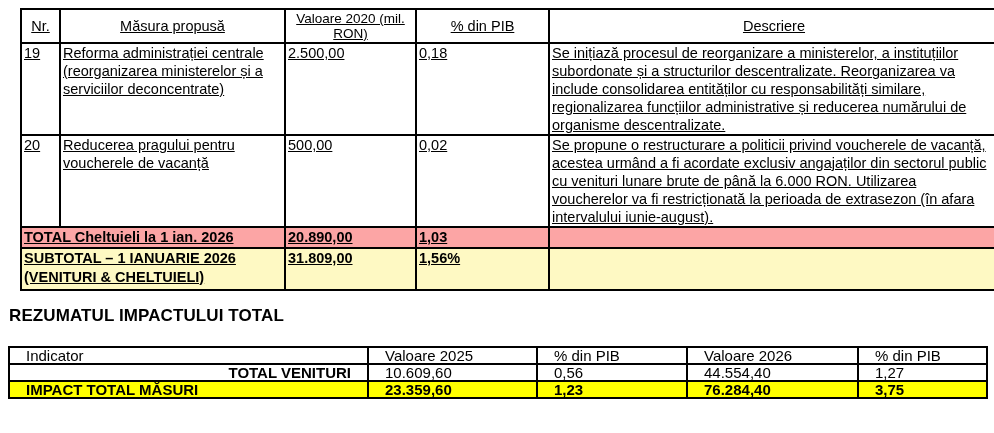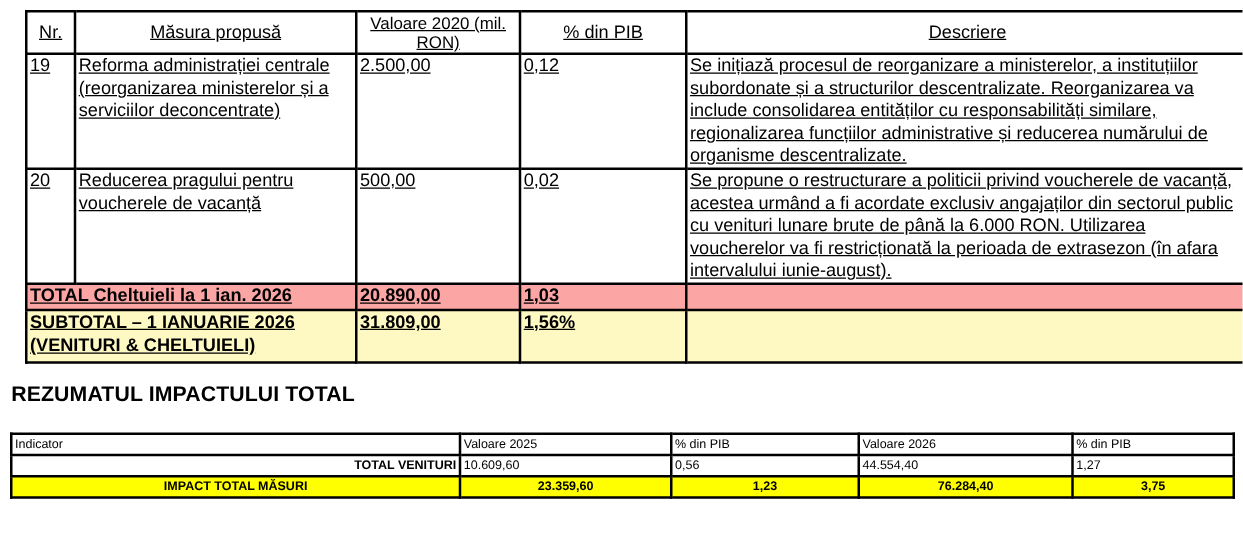--- a/index.html
+++ b/index.html
@@ -9,23 +9,23 @@
   td { border: 2px solid #000; vertical-align: top; padding: 0 2px; font-size: 14.5px; line-height: 18px; }
   #t1 { left: 20px; top: 8px; width: 978px; text-decoration: underline; }
   #t1 .hdr td { text-align: center; vertical-align: middle; height: 32px; }
   #t1 .hdr td.small { font-size: 13.5px; line-height: 15px; }
   #t1 .r19 td { height: 87px; }
   #t1 .r20 td { height: 87px; }
   #t1 .tot td { height: 19px; background: #fca5a5; font-weight: bold; line-height: 18px; }
   #t1 .sub td { height: 40px; background: #fef9c3; font-weight: bold; line-height: 19px; }
   .title { position: absolute; left: 9px; top: 306px; font-size: 17px; font-weight: bold; letter-spacing: 0.1px; }
   #t2 { left: 8px; top: 346px; width: 978px; }
-  #t2 td { height: 15px; line-height: 15px; font-size: 10px; padding: 0 2px; }
+  #t2 td { height: 15px; line-height: 15px; font-size: 15px; padding: 0 16px; }
   #t2 .b td:first-child { font-weight: bold; text-align: right; }
-  #t2 .hl td { background: #ffff00; font-weight: bold; text-align: center; }
+  #t2 .hl td { background: #ffff00; font-weight: bold; }
 </style>
 </head>
 <body>
 
 <table id="t1">
   <colgroup>
     <col style="width:39px">
       <col style="width:225px">
       <col style="width:131px">
       <col style="width:133px">
@@ -36,21 +36,21 @@
     <td>Nr.</td>
     <td>Măsura propusă</td>
     <td class="small">Valoare 2020 (mil. RON)</td>
     <td>% din PIB</td>
     <td>Descriere</td>
   </tr>
   <tr class="r19">
     <td>19</td>
     <td>Reforma administrației centrale (reorganizarea ministerelor și a serviciilor deconcentrate)</td>
     <td>2.500,00</td>
-    <td>0,12</td>
+    <td>0,18</td>
     <td>Se inițiază procesul de reorganizare a ministerelor, a instituțiilor subordonate și a structurilor descentralizate. Reorganizarea va include consolidarea entităților cu responsabilități similare, regionalizarea funcțiilor administrative și reducerea numărului de organisme descentralizate.</td>
   </tr>
   <tr class="r20">
     <td>20</td>
     <td>Reducerea pragului pentru voucherele de vacanță</td>
     <td>500,00</td>
     <td>0,02</td>
     <td>Se propune o restructurare a politicii privind voucherele de vacanță, acestea urmând a fi acordate exclusiv angajaților din sectorul public cu venituri lunare brute de până la 6.000 RON. Utilizarea voucherelor va fi restricționată la perioada de extrasezon (în afara intervalului iunie-august).</td>
   </tr>
   <tr class="tot">

